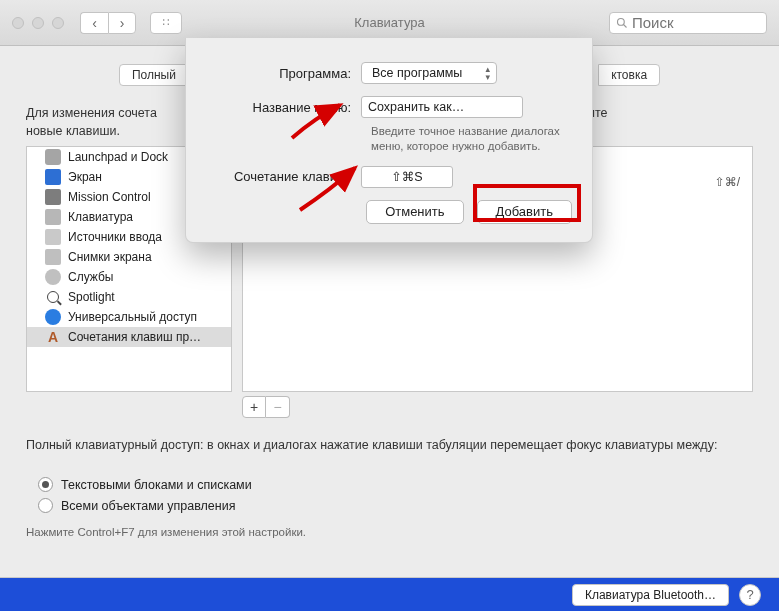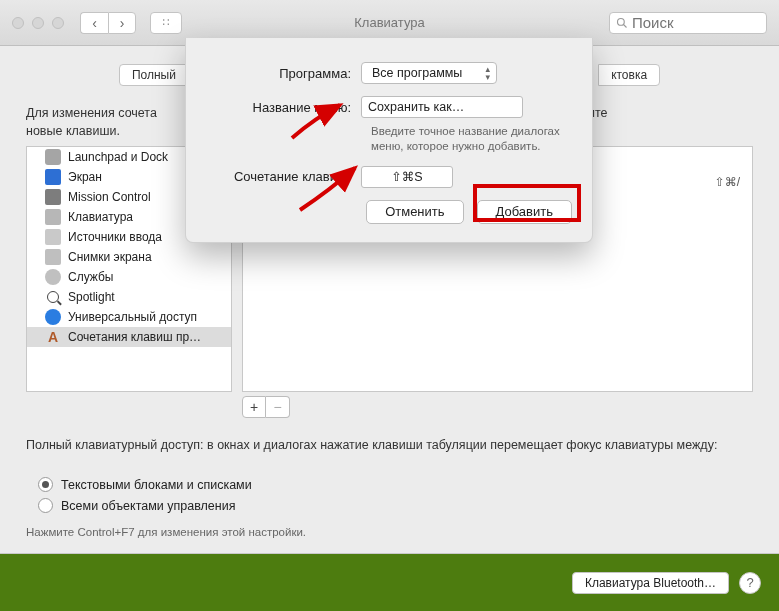--- a/index.html
+++ b/index.html
@@ -116,22 +116,22 @@
   .radiorow { display:flex; align-items:center; gap:8px; padding:3px 0 3px 12px; font-size:12.5px; }
   .radio {
     width:15px; height:15px; border-radius:50%; border:1px solid #999;
     display:inline-flex; align-items:center; justify-content:center; background:#fff;
   }
   .radio.checked::after { content:""; width:7px; height:7px; border-radius:50%; background:#555; }
   .hint { margin-top:10px; font-size:11.5px; color:#666; }
 
   .footer {
     position: absolute; bottom: 0; left: 0; right: 0;
-    height: 58px; border-top:1px solid #c9c9c9;
-    background:#4d7c0f;
+    height: 34px; border-top:1px solid #c9c9c9;
+    background:#1d4ed8;
     display:flex; align-items:center; justify-content:flex-end;
     padding: 0 18px; gap:10px;
   }
   .footer .btn {
     height:22px; background:#fff; border:1px solid #c4c4c4; border-radius:4px;
     padding:0 12px; font-size:12px; display:flex; align-items:center; gap:4px;
   }
   .helpbtn {
     width:22px; height:22px; border-radius:50%; border:1px solid #c4c4c4;
     background:#fff; display:flex; align-items:center; justify-content:center;

